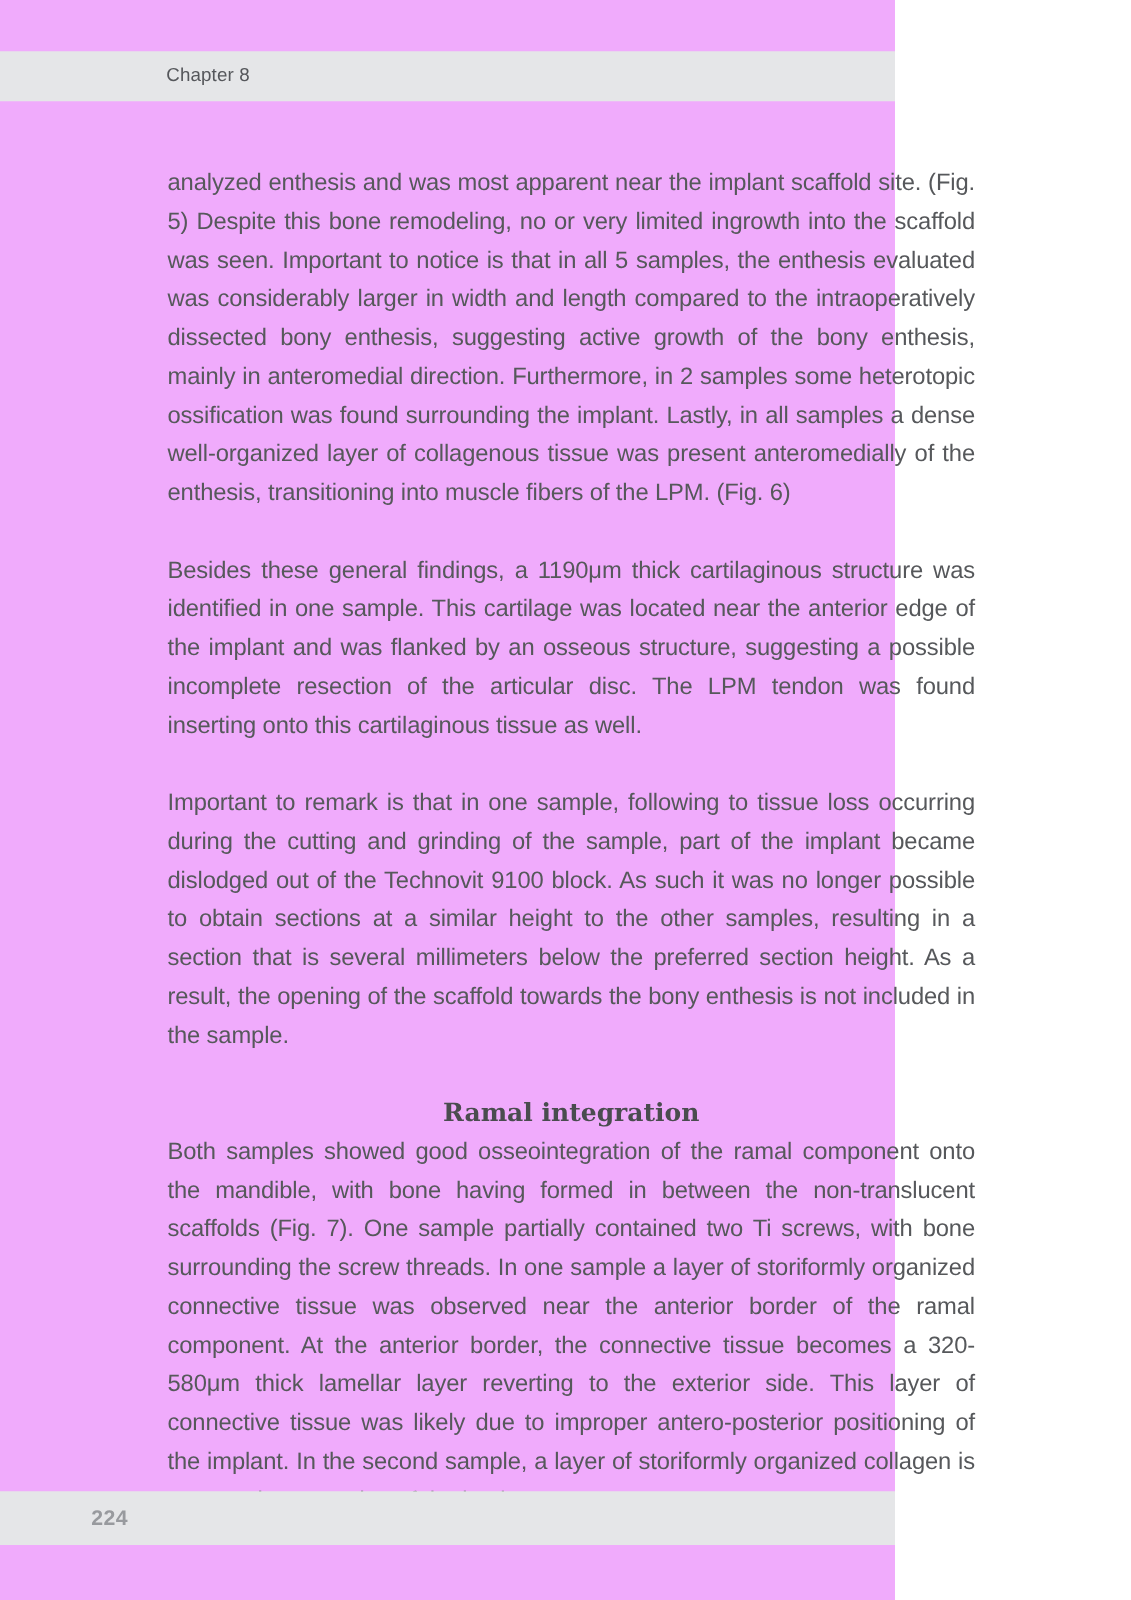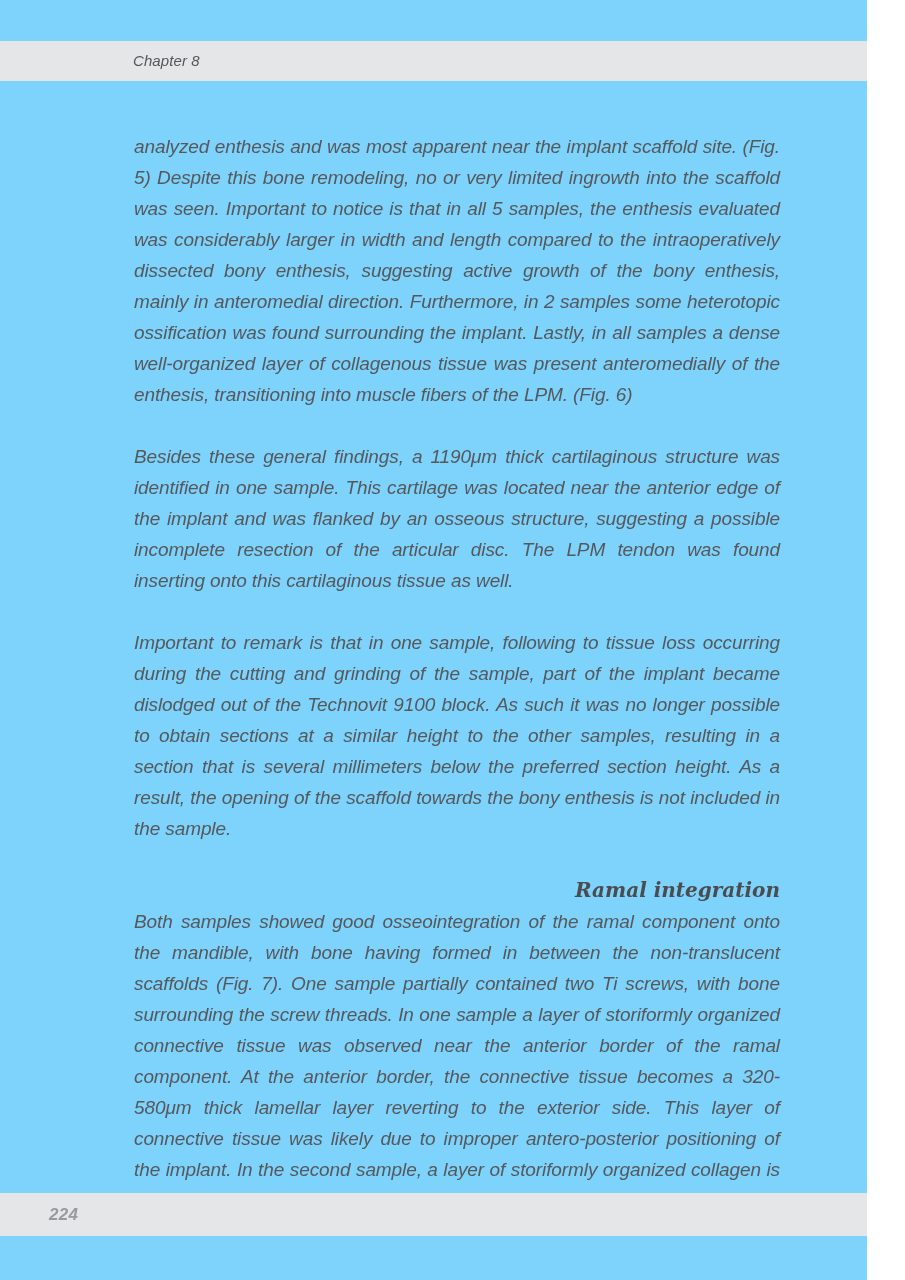--- a/index.html
+++ b/index.html
@@ -7,24 +7,23 @@
   html, body {
     width: 905px;
     height: 1280px;
     background: #ffffff;
     overflow: hidden;
     font-family: "Liberation Sans", sans-serif;
   }
 
   .page {
     position: relative;
-    width: 867px;
+    width: 716px;
     height: 1280px;
-    background: #7dd3fc;
-    font-style: italic;
+    background: #f0abfc;
   }
 
   .running-header {
     position: absolute;
     top: 41px;
     left: 0;
     width: 100%;
     height: 40px;
     background: var(--bar-background, #e5e6e8);
   }
@@ -56,41 +55,42 @@
   }
 
   .body-paragraph:last-child { margin-bottom: 0; }
 
   .section-heading {
     font-family: "DejaVu Serif", serif;
     font-weight: bold;
     font-size: 20px;
     line-height: 31px;
     color: var(--heading-text, #4a4c4f);
-    text-align: right;
+    text-align: center;
     margin: 0;
   }
 
   .running-footer {
     position: absolute;
     top: 1193px;
     left: 0;
     width: 100%;
     height: 43px;
     background: var(--bar-background, #e5e6e8);
   }
 
   .page-number {
     display: block;
     padding-left: 49px;
     line-height: 43px;
     font-size: 17px;
     font-weight: bold;
     letter-spacing: 0.3px;
     color: var(--page-number-text, #989a9e);
+    margin-left: 24px;
   }
 </style>
 </head>
 <body>
 
 <main class="page">
 
   <header class="running-header">
     <span class="chapter-label">Chapter 8</span>
   </header>

